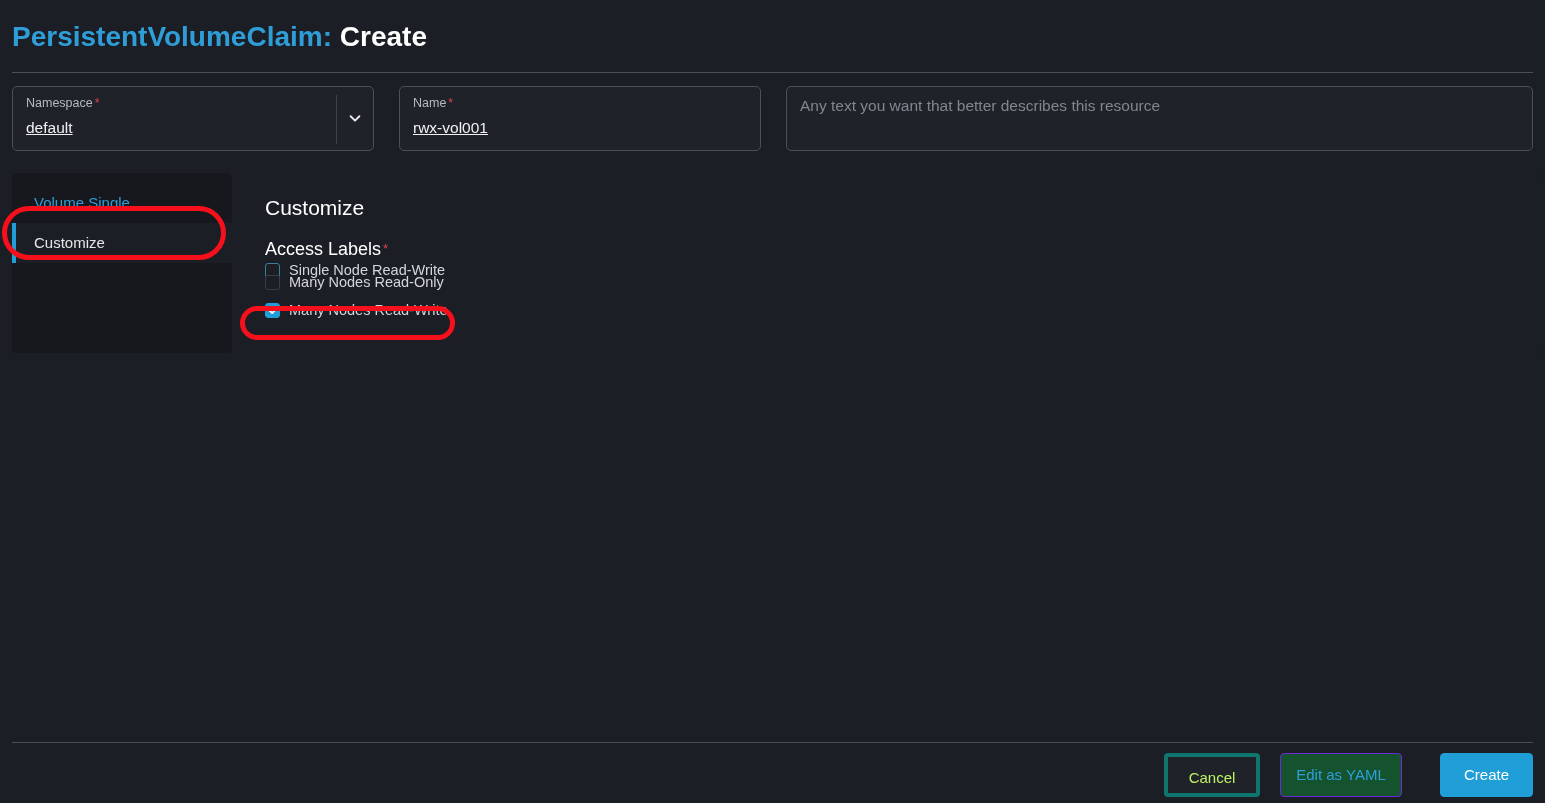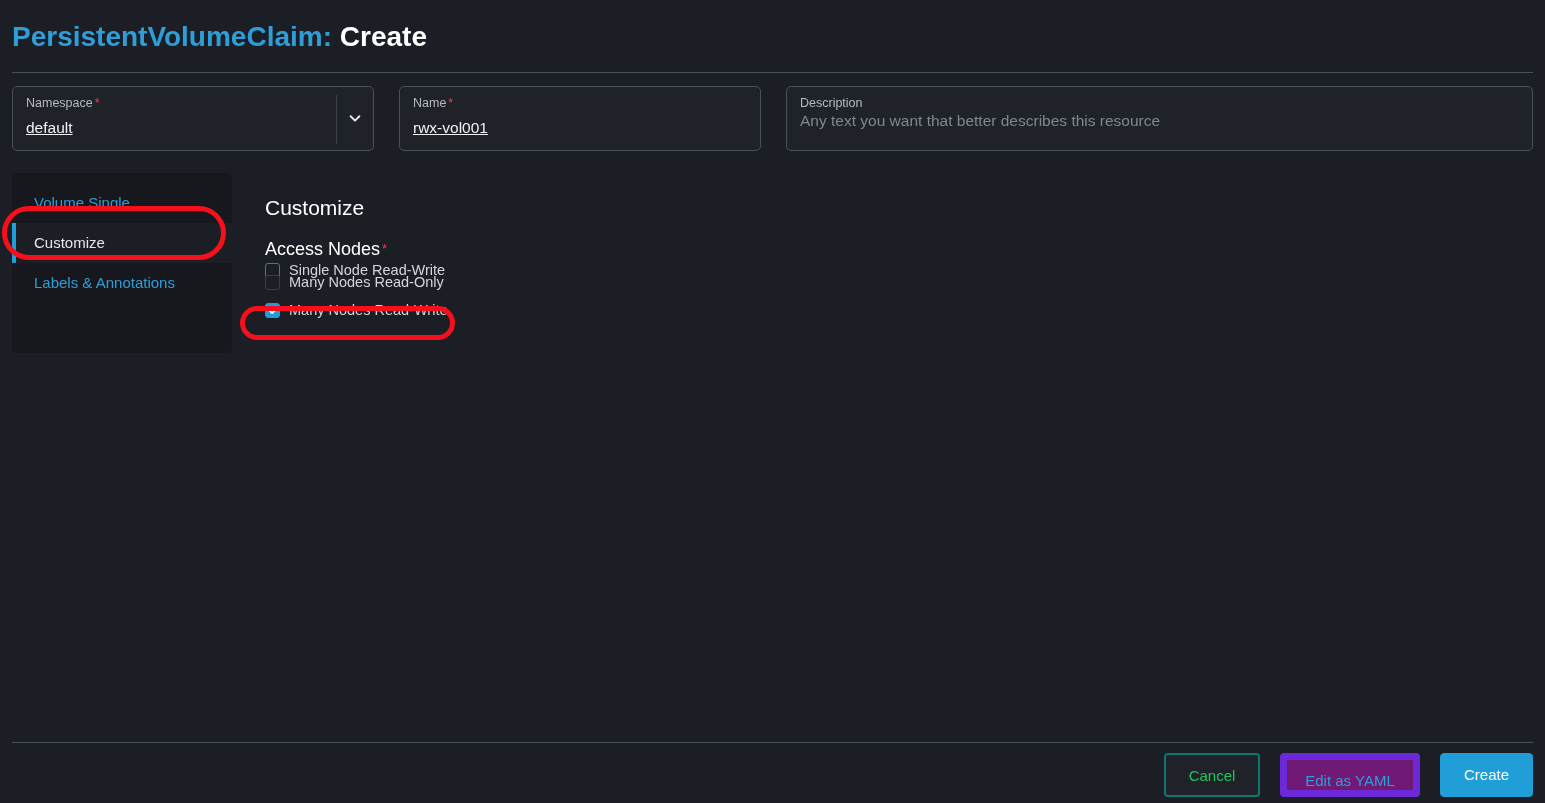--- a/index.html
+++ b/index.html
@@ -274,28 +274,28 @@
     font-size: 15px;
     line-height: 42px;
     text-align: center;
     cursor: pointer;
     white-space: nowrap;
   }
   .btn-cancel {
     left: 1164px;
     width: 96px;
     background: #1f2228;
-    border: 2px solid #0f766e;
-    color: #22c55e;
+    border: 4px solid #0f766e;
+    color: #bef264;
   }
   .btn-yaml {
     left: 1280px;
-    width: 140px;
-    background: #701a75;
-    border: 7px solid #6d28d9;
+    width: 122px;
+    background: #14532d;
+    border: 1px solid #6d28d9;
     color: #2f9ed8;
   }
   .btn-create {
     left: 1440px;
     width: 93px;
     background: #1f9ed8;
     border: 1px solid #1f9ed8;
     color: #ffffff;
   }
 </style>
@@ -328,47 +328,41 @@
     </div>
 
     <div class="field field-name">
       <div class="field-label">
         <span>Name</span><span class="req-star">*</span>
       </div>
       <div class="field-value">rwx-vol001</div>
     </div>
 
     <div class="field field-desc">
-      <div class="field-label">
-        <span>Description</span>
-      </div>
       <div class="field-placeholder">Any text you want that better describes this resource</div>
     </div>
 
   </div>
 
   <div class="body-area">
 
     <div class="side-nav">
       <div class="nav-item">
         <span>Volume Single</span>
       </div>
       <div class="nav-item active">
         <span>Customize</span>
       </div>
-      <div class="nav-item">
-        <span>Labels &amp; Annotations</span>
-      </div>
     </div>
 
     <div class="content-panel">
       <div class="section-title">Customize</div>
 
       <div class="subsection-title">
-        <span>Access Nodes</span><span class="req-star">*</span>
+        <span>Access Labels</span><span class="req-star">*</span>
       </div>
 
       <div class="checkbox-group">
 
         <div class="checkbox-row cb-row-0">
           <span class="cb-box"></span>
           <span class="cb-label">Single Node Read-Write</span>
         </div>
 
         <div class="checkbox-row cb-row-1">

